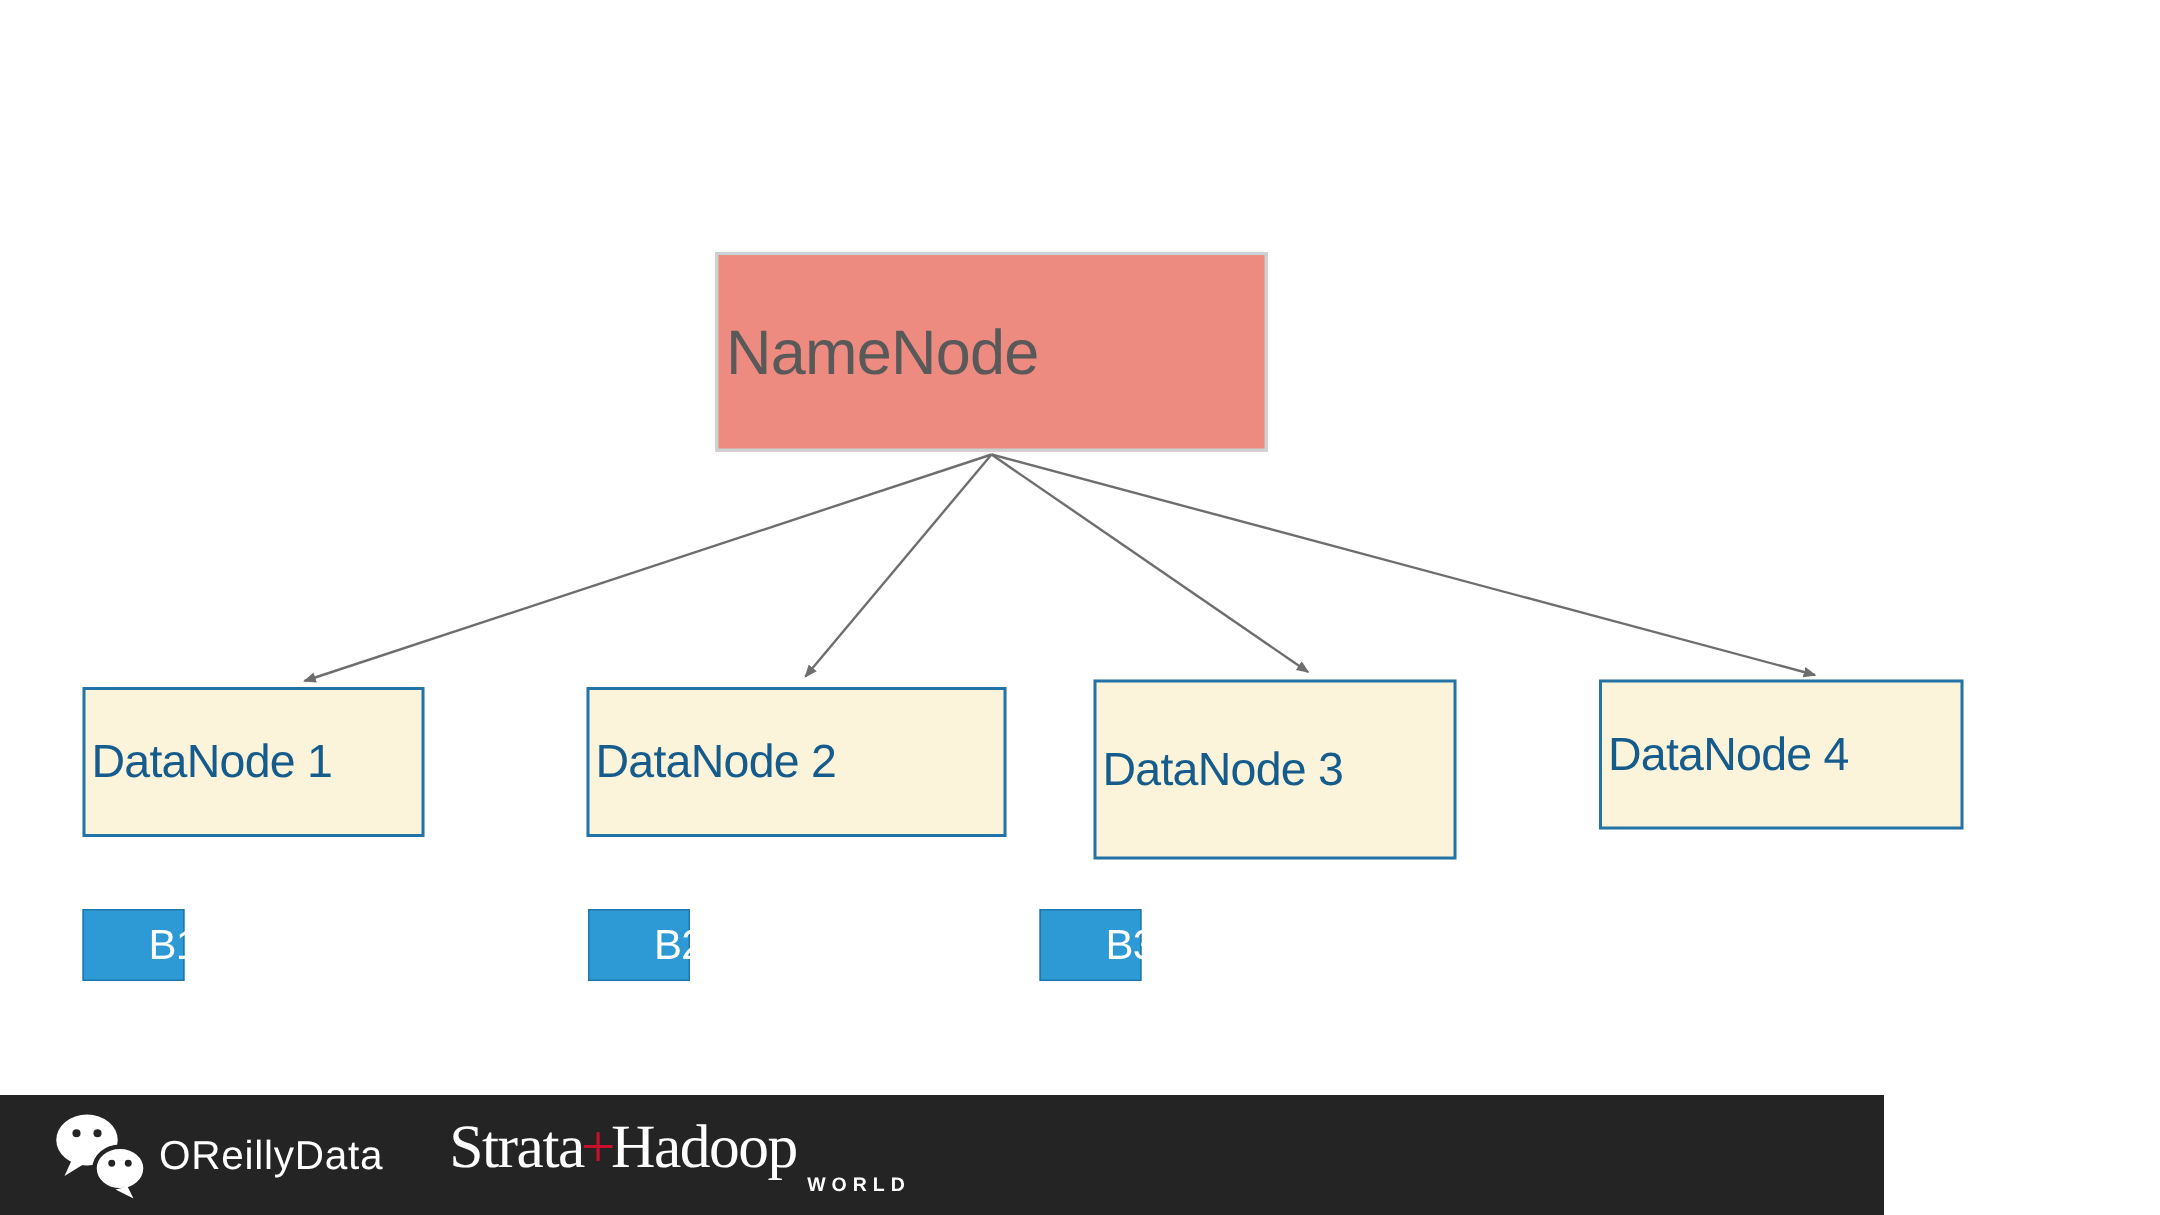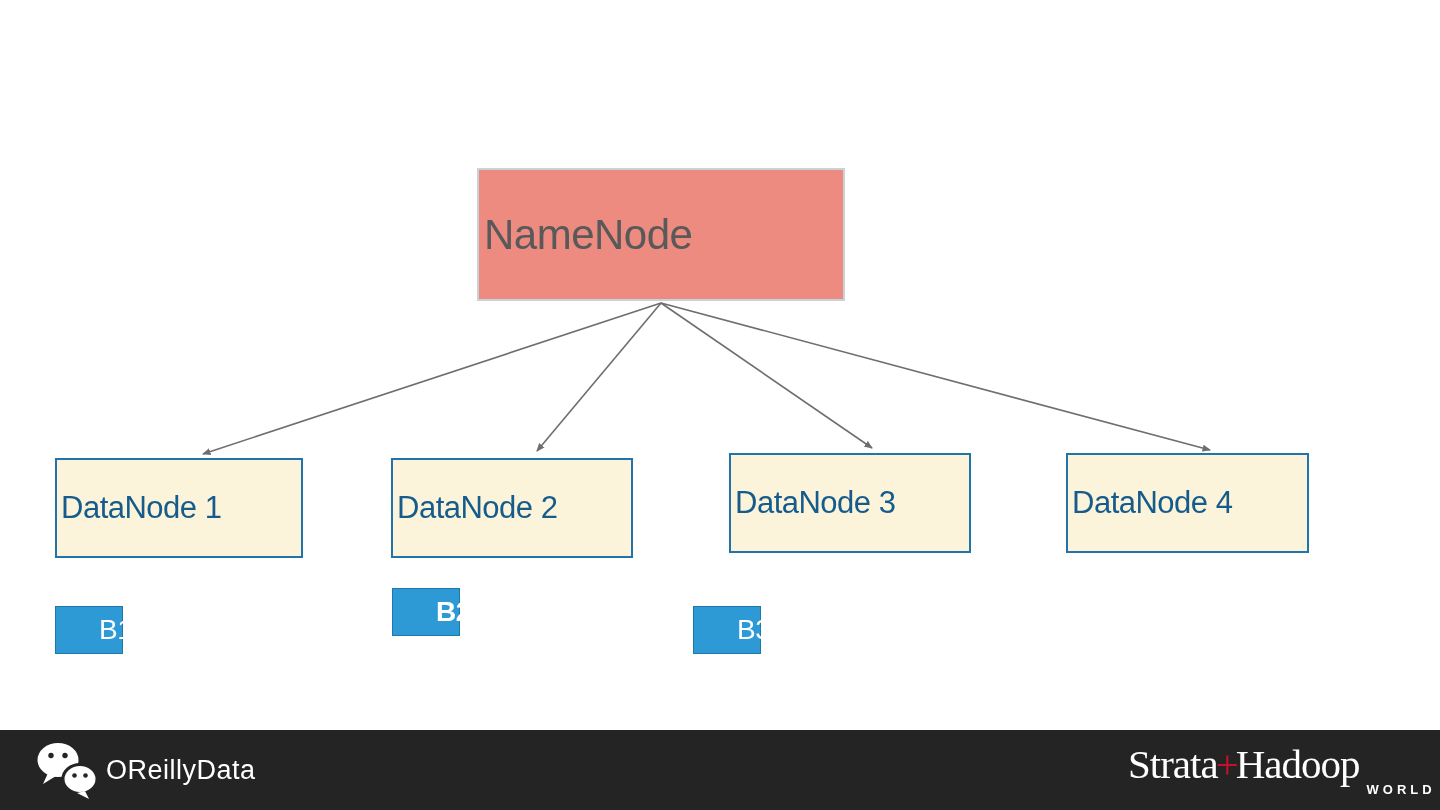--- a/index.html
+++ b/index.html
@@ -61,55 +61,55 @@
     display: flex;
     align-items: center;
   }
   .datanode-box .label {
     font-size: 31px;
     color: var(--datanode-text, #155C8C);
     padding-left: 4px;
     letter-spacing: -0.5px;
     white-space: nowrap;
   }
-  .dn-1 { left: 55px;   top: 458px; width: 248px; height: 100px; }
-  .dn-2 { left: 391px;  top: 458px; width: 242px; height: 100px; }
-  .dn-3 { left: 729px;  top: 453px; width: 242px; height: 100px; }
+  .dn-1 { left: 55px;   top: 458px; width: 228px; height: 100px; }
+  .dn-2 { left: 391px;  top: 458px; width: 280px; height: 100px; }
+  .dn-3 { left: 729px;  top: 453px; width: 242px; height: 120px; }
   .dn-4 { left: 1066px; top: 453px; width: 243px; height: 100px; text-align: center; }
 
   
   .block-box {
     position: absolute;
     width: 68px; height: 48px;
     background: var(--block-fill, #2E9AD5);
     border: 1px solid var(--block-border, #1E78AE);
     display: flex;
     align-items: center;
     padding-left: 39px;
   }
   .block-box .label {
     font-size: 28px;
     color: var(--block-text, #FFFFFF);
     padding-left: 4px;
     letter-spacing: -0.5px;
   }
   .b-1 { left: 55px;  top: 606px; }
-  .b-2 { left: 392px; top: 588px; font-weight: bold; }
+  .b-2 { left: 392px; top: 606px; }
   .b-3 { left: 693px; top: 606px; }
 
   
   .footer {
     position: absolute;
     left: 0; top: 730px;
-    width: 1440px; height: 80px;
+    width: 1256px; height: 80px;
     background: var(--footer-bg, #242424);
     display: flex;
     align-items: center;
-    justify-content: space-between;
     padding: 0 36px;
+    gap: 44px;
   }
   .footer-left {
     display: flex;
     align-items: center;
     gap: 8px;
   }
   .brand-label {
     color: var(--footer-text, #FFFFFF);
     font-size: 27px;
     font-weight: 400;

